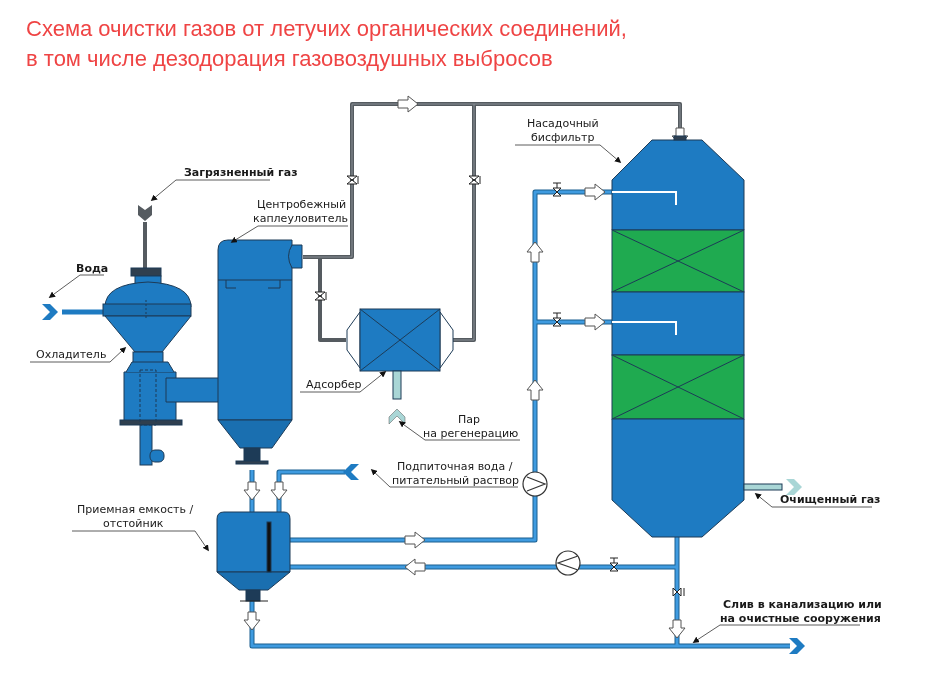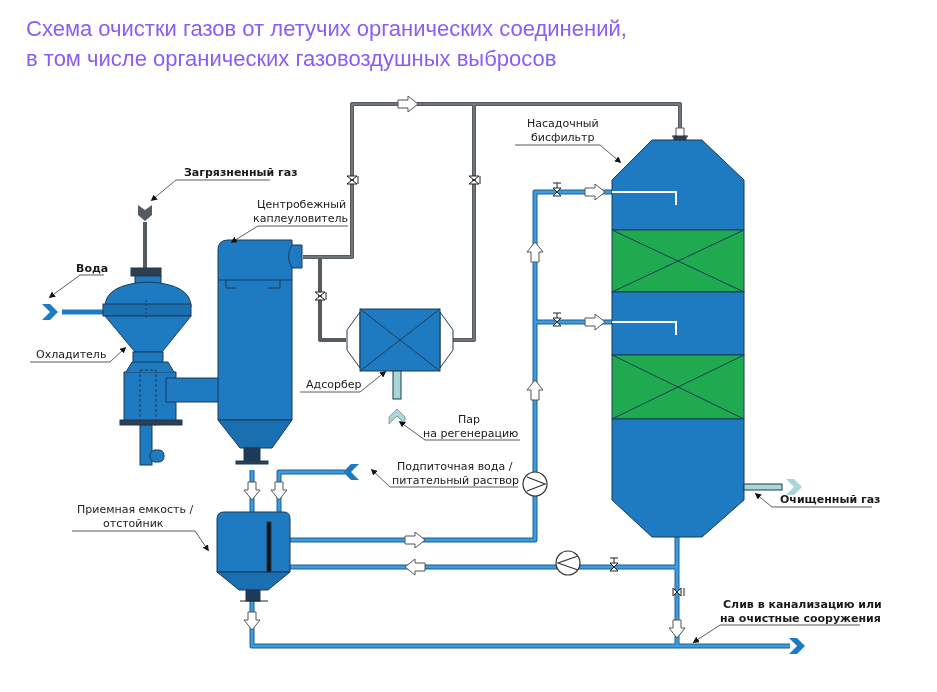--- a/index.html
+++ b/index.html
@@ -1,26 +1,26 @@
 <!DOCTYPE html>
 <html><head>
 <meta charset="utf-8">
 <style>
   html, body { margin: 0; padding: 0; background: #ffffff; }
   body { width: 937px; height: 692px; position: relative; overflow: hidden; font-family: "DejaVu Sans", sans-serif; }
-  .title { position: absolute; left: 26px; top: 14px; font-family: "Liberation Sans", sans-serif; font-size: 22px; line-height: 30px; color: #8b5cf6; }
+  .title { position: absolute; left: 26px; top: 14px; font-family: "Liberation Sans", sans-serif; font-size: 22px; line-height: 30px; color: #ef4444; }
   svg { position: absolute; left: 0; top: 0; }
   .lbl { font-family: "DejaVu Sans", sans-serif; font-size: 11px; fill: #1a1a1a; }
 </style>
 </head>
 <body>
 
 <div class="title">
   <div>Схема очистки газов от летучих органических соединений,</div>
-  <div>в том числе органических газовоздушных выбросов</div>
+  <div>в том числе дезодорация газовоздушных выбросов</div>
 </div>
 
 <svg width="937" height="692" viewBox="0 0 937 692">
   <defs>
     <marker id="arr" markerWidth="8" markerHeight="8" refX="6" refY="4" orient="auto">
       <path d="M0,0 L8,4 L0,8 z" fill="#111"></path>
     </marker>
   </defs>
 
   <g fill="none" stroke="#555b60" stroke-width="4" stroke-linejoin="round">

